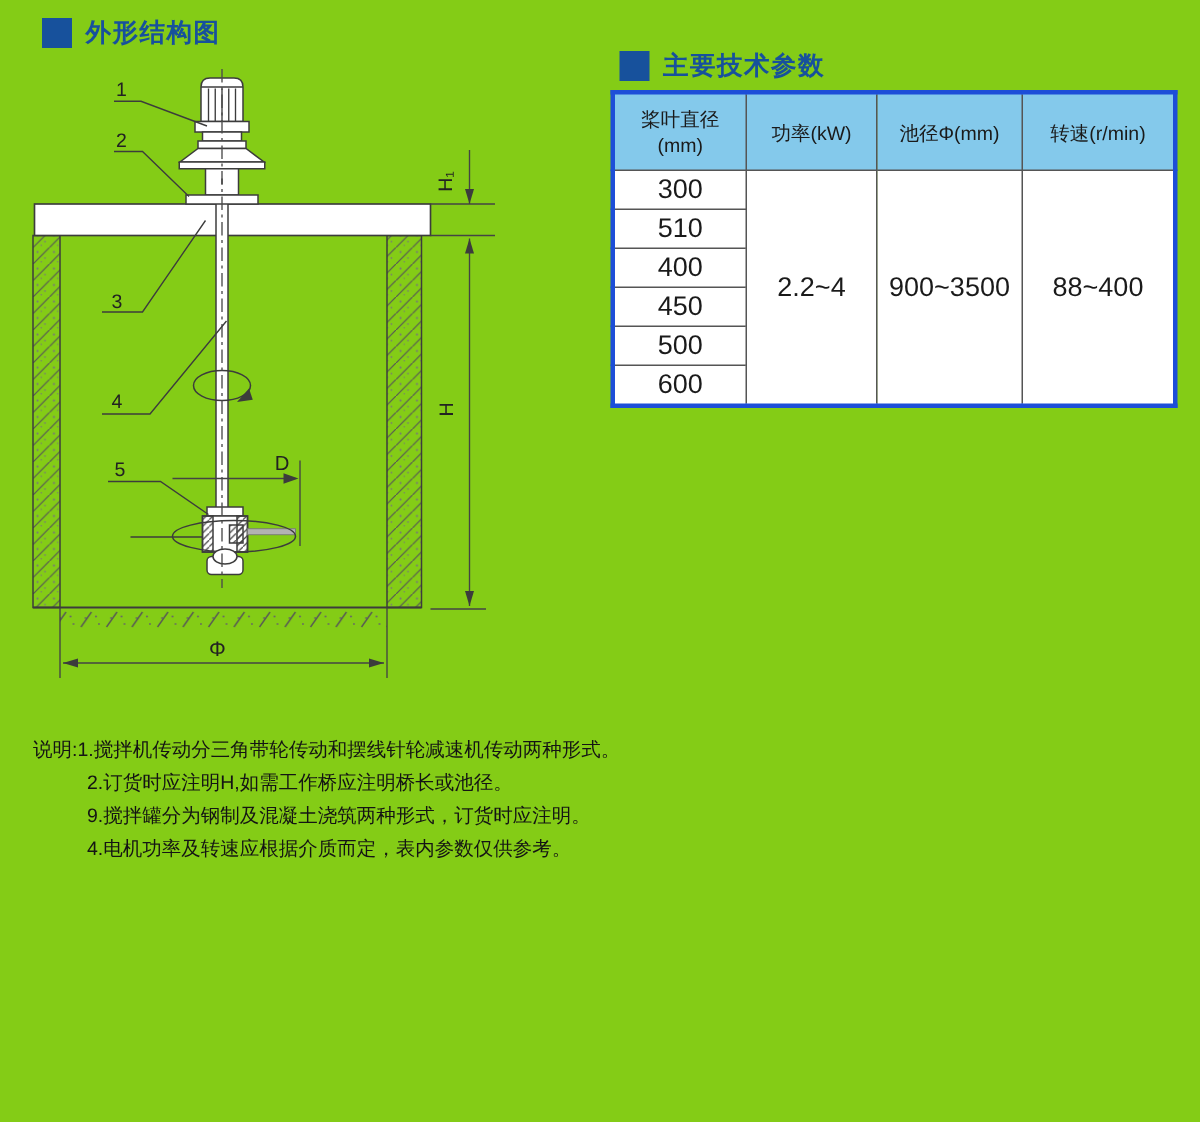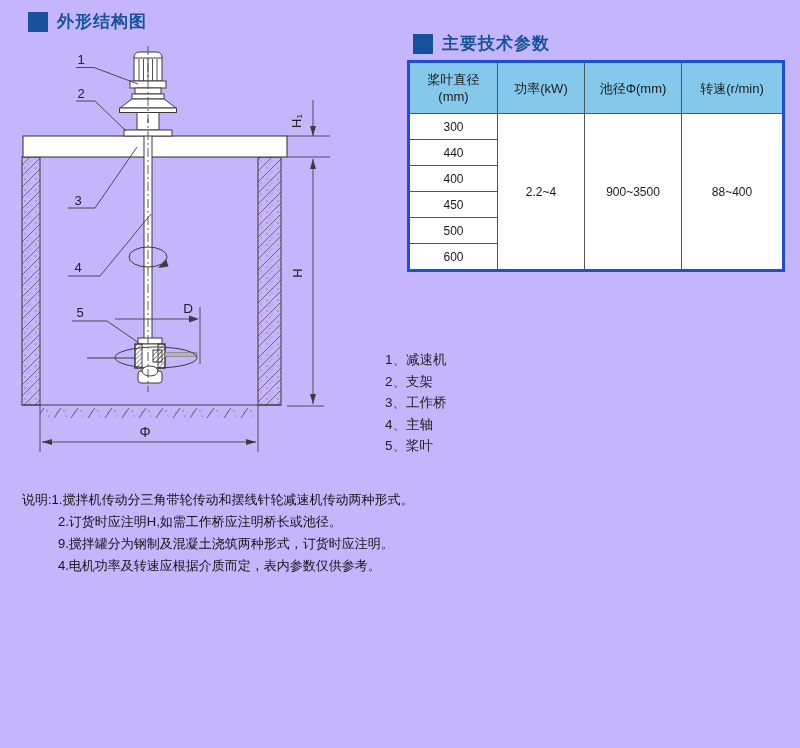--- a/index.html
+++ b/index.html
@@ -1,35 +1,35 @@
 <!DOCTYPE html>
 <html><head>
 <meta charset="utf-8">
 <style>
   html,body{margin:0;padding:0;background:#fff;}
   .page{
-    position:relative;width:800px;height:748px;background:#c4b5fd;overflow:hidden;
+    position:relative;width:800px;height:748px;background:#84cc16;overflow:hidden;
     font-family:"Liberation Sans","DejaVu Sans",sans-serif;color:#1a1a1a;text-decoration:underline;
   }
   .sec-title{position:absolute;display:flex;align-items:center;gap:9px;}
   .sec-title .bullet{width:20px;height:20px;background:#17519c;}
   .sec-title .txt{font-size:17px;font-weight:bold;color:#17519c;letter-spacing:1px;white-space:nowrap;}
 
   svg text{font-family:"Liberation Sans","DejaVu Sans",sans-serif;}
 
   table.params{
     position:absolute;left:407px;top:60px;border-collapse:collapse;
     border:3px solid #1d4ed8;table-layout:fixed;
   }
   table.params th,table.params td{
     border:1px solid #555;text-align:center;vertical-align:middle;
     font-size:13px;color:#1a1a1a;padding:0;
   }
   table.params th{background:#84c9eb;font-weight:normal;height:50px;white-space:pre-line;line-height:17px;}
-  table.params td{height:25px;background:#fff;font-size:12px;}
+  table.params td{height:25px;background:#fff;font-size:18px;}
   .c1{width:89px;} .c2{width:87px;} .c3{width:97px;} .c4{width:102px;}
 
   .legend{position:absolute;left:385px;top:349px;font-size:13.5px;line-height:21.5px;color:#222;}
   .notes{position:absolute;left:22px;top:489px;font-size:13px;line-height:22px;color:#141414;}
   .notes .note-line{padding-left:36px;white-space:nowrap;}
   .notes .note-line:first-child{padding-left:0;}
 </style>
 </head>
 <body>
 
@@ -187,44 +187,37 @@
       </tr>
     </thead>
     <tbody>
       <tr>
         <td>300</td>
         <td rowspan="6">2.2~4</td>
         <td rowspan="6">900~3500</td>
         <td rowspan="6">88~400</td>
       </tr>
       <tr>
-        <td>440</td>
+        <td>510</td>
       </tr>
       <tr>
         <td>400</td>
       </tr>
       <tr>
         <td>450</td>
       </tr>
       <tr>
         <td>500</td>
       </tr>
       <tr>
         <td>600</td>
       </tr>
     </tbody>
   </table>
 
-  <div class="legend">
-    <div>1、减速机</div>
-    <div>2、支架</div>
-    <div>3、工作桥</div>
-    <div>4、主轴</div>
-    <div>5、桨叶</div>
-  </div>
 
   <div class="notes">
     <div class="note-line">说明:1.搅拌机传动分三角带轮传动和摆线针轮减速机传动两种形式。</div>
     <div class="note-line">2.订货时应注明H,如需工作桥应注明桥长或池径。</div>
     <div class="note-line">9.搅拌罐分为钢制及混凝土浇筑两种形式，订货时应注明。</div>
     <div class="note-line">4.电机功率及转速应根据介质而定，表内参数仅供参考。</div>
   </div>
 
 </div>
 

